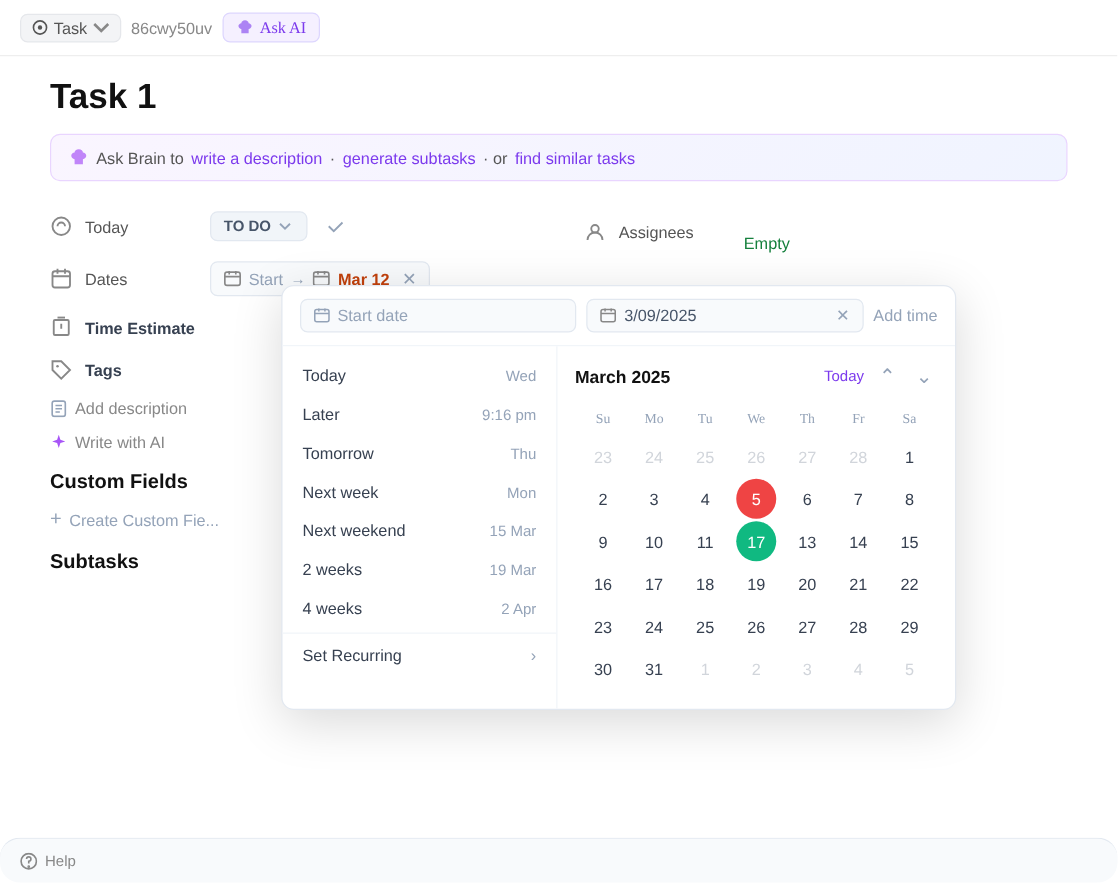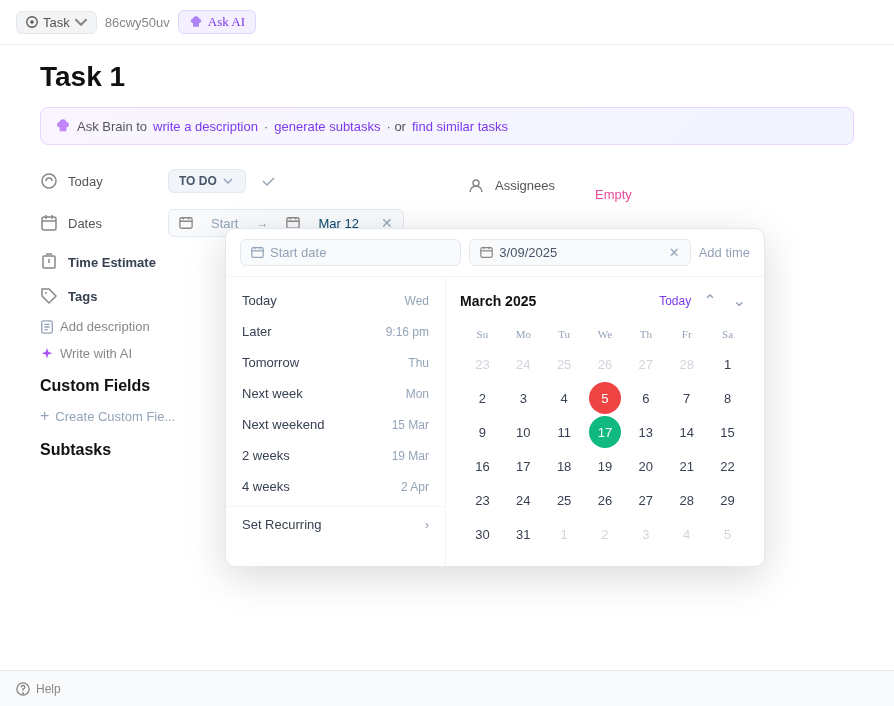--- a/index.html
+++ b/index.html
@@ -14,27 +14,27 @@
     .main-content { padding: 16px 40px; }
     .task-title { font-size: 28px; font-weight: 700; color: #111; margin-bottom: 14px; }
 
     .ask-brain-banner { background: linear-gradient(135deg, #faf5ff, #f0f4ff); border: 1px solid #e9d5ff; border-radius: 8px; padding: 10px 14px; margin-bottom: 16px; font-size: 13px; color: #555; display: flex; align-items: center; gap: 6px; }
     .ask-brain-banner a { color: #7c3aed; text-decoration: none; }
 
     .fields-grid { display: grid; grid-template-columns: 1fr 1fr; gap: 0; }
     .field-row { display: flex; align-items: center; padding: 8px 0; gap: 10px; }
     .field-icon { width: 18px; height: 18px; color: #888; flex-shrink: 0; }
     .field-label { color: #555; font-weight: 500; font-size: 13px; min-width: 90px; }
-    .field-value { color: #ec4899; font-size: 13px; margin-top: 18px; }
+    .field-value { color: #15803d; font-size: 13px; margin-top: 18px; }
 
     .status-btn { display: flex; align-items: center; gap: 4px; background: #f1f5f9; border: 1px solid #e2e8f0; border-radius: 6px; padding: 4px 10px; font-size: 12px; font-weight: 600; color: #475569; cursor: pointer; }
     .status-arrow { width: 14px; height: 14px; color: #94a3b8; }
     .status-check { width: 16px; height: 16px; color: #94a3b8; margin-left: 4px; cursor: pointer; }
 
-    .dates-field { display: flex; align-items: center; gap: 18px; background: #f8fafc; border: 1px solid #e2e8f0; border-radius: 6px; padding: 5px 10px; font-size: 13px; color: #475569; cursor: pointer; }
+    .dates-field { display: flex; align-items: center; gap: 6px; background: #f8fafc; border: 1px solid #e2e8f0; border-radius: 6px; padding: 5px 10px; font-size: 13px; color: #475569; cursor: pointer; }
     .dates-field .cal-icon { width: 14px; height: 14px; color: #888; }
     .dates-arrow { color: #94a3b8; font-size: 12px; }
     .dates-close { color: #94a3b8; cursor: pointer; font-size: 14px; margin-left: 4px; }
     .add-desc { display: flex; align-items: center; gap: 6px; color: #888; font-size: 13px; cursor: pointer; padding: 6px 0; }
     .write-ai { display: flex; align-items: center; gap: 6px; color: #888; font-size: 13px; cursor: pointer; padding: 6px 0; }
 
     .custom-fields-section { margin-top: 10px; }
     .custom-fields-title { font-size: 16px; font-weight: 600; color: #111; margin-bottom: 8px; }
     .create-custom { display: flex; align-items: center; gap: 6px; color: #888; font-size: 13px; cursor: pointer; padding: 4px 0; }
 
@@ -68,21 +68,21 @@
 
     .cal-grid { width: 100%; }
     .cal-dow-row { display: grid; grid-template-columns: repeat(7, 1fr); text-align: center; margin-bottom: 4px; font-family: Liberation Serif, serif; }
     .cal-dow { font-size: 11px; color: #94a3b8; font-weight: 500; padding: 2px 0; }
     .cal-week { display: grid; grid-template-columns: repeat(7, 1fr); text-align: center; margin-bottom: 2px; }
     .cal-day { width: 32px; height: 32px; display: flex; align-items: center; justify-content: center; margin: 0 auto; border-radius: 50%; font-size: 13px; color: #374151; cursor: pointer; }
     .cal-day.other-month { color: #d1d5db; }
     .cal-day.today { background: #ef4444; color: #fff; }
     .cal-day.selected { background: #10b981; color: #fff; }
 
-    .help-bar { position: absolute; bottom: 0; left: 0; right: 0; height: 36px; background: #f8fafc; border-top: 1px solid #e2e8f0; display: flex; align-items: center; padding: 0 16px; gap: 6px; color: #888; font-size: 12px; }
+    .help-bar { position: absolute; bottom: 0; left: 0; right: 0; height: 36px; background: #f8fafc; border-top: 1px solid #e2e8f0; display: flex; align-items: center; padding: 0 16px; gap: 6px; color: #888; font-size: 12px; border-radius: 16px; }
   </style>
 </head>
 <body>
 
 <div class="top-bar">
   <div class="task-badge">
     <svg viewBox="0 0 16 16" fill="none" stroke="#555" stroke-width="1.5">
       <circle cx="8" cy="8" r="6"></circle>
       <circle cx="8" cy="8" r="2" fill="#555" stroke="none"></circle>
     </svg>
@@ -146,21 +146,21 @@
           <svg class="cal-icon" viewBox="0 0 16 16" fill="none" stroke="#888" stroke-width="1.5">
               <rect x="1" y="2" width="14" height="12" rx="2"></rect>
               <path d="M5 1v3M11 1v3M1 6h14"></path>
             </svg>
           <span style="color:#94a3b8">Start</span>
           <span class="dates-arrow"> → </span>
           <svg class="cal-icon" viewBox="0 0 16 16" fill="none" stroke="#888" stroke-width="1.5">
               <rect x="1" y="2" width="14" height="12" rx="2"></rect>
               <path d="M5 1v3M11 1v3M1 6h14"></path>
             </svg>
-          <span style="color:#0c4a6e;font-weight:400">Mar 12</span>
+          <span style="color:#c2410c;font-weight:700">Mar 12</span>
           <span class="dates-close">✕</span>
         </div>
       </div>
 
       <div class="field-row">
         <svg class="field-icon" viewBox="0 0 18 18" fill="none" stroke="#888" stroke-width="1.5">
             <rect x="3" y="3" width="12" height="12" rx="1"></rect>
             <path d="M6 1h6M9 6v4"></path>
           </svg>
         <span class="field-label" style="font-weight:600;color:#374151">Time Estimate</span>

